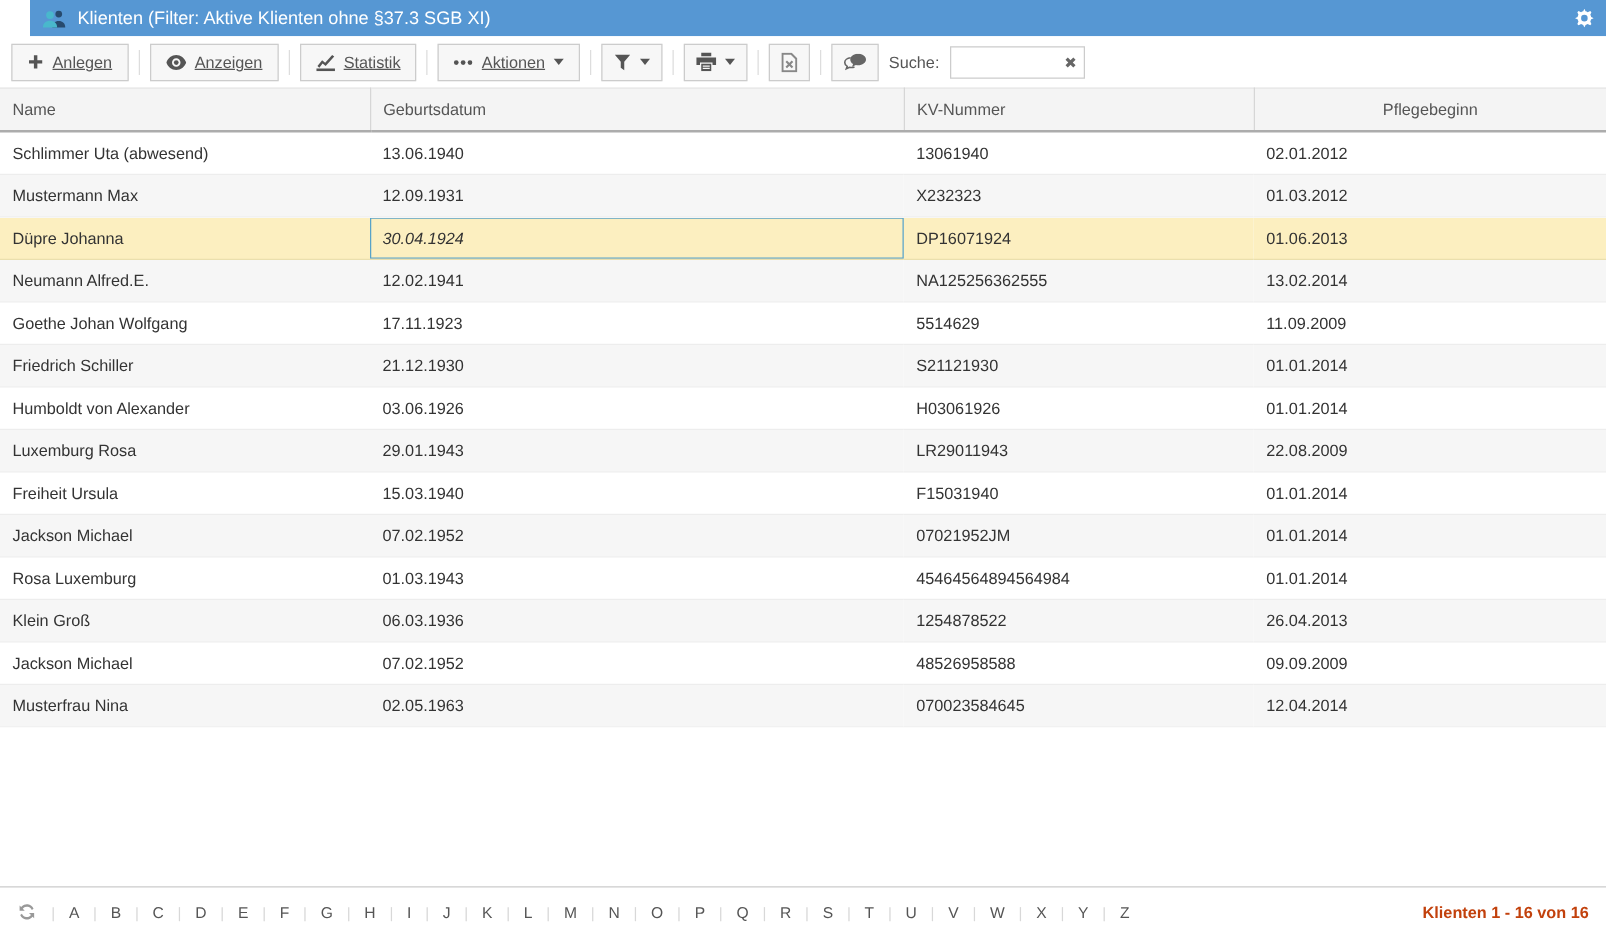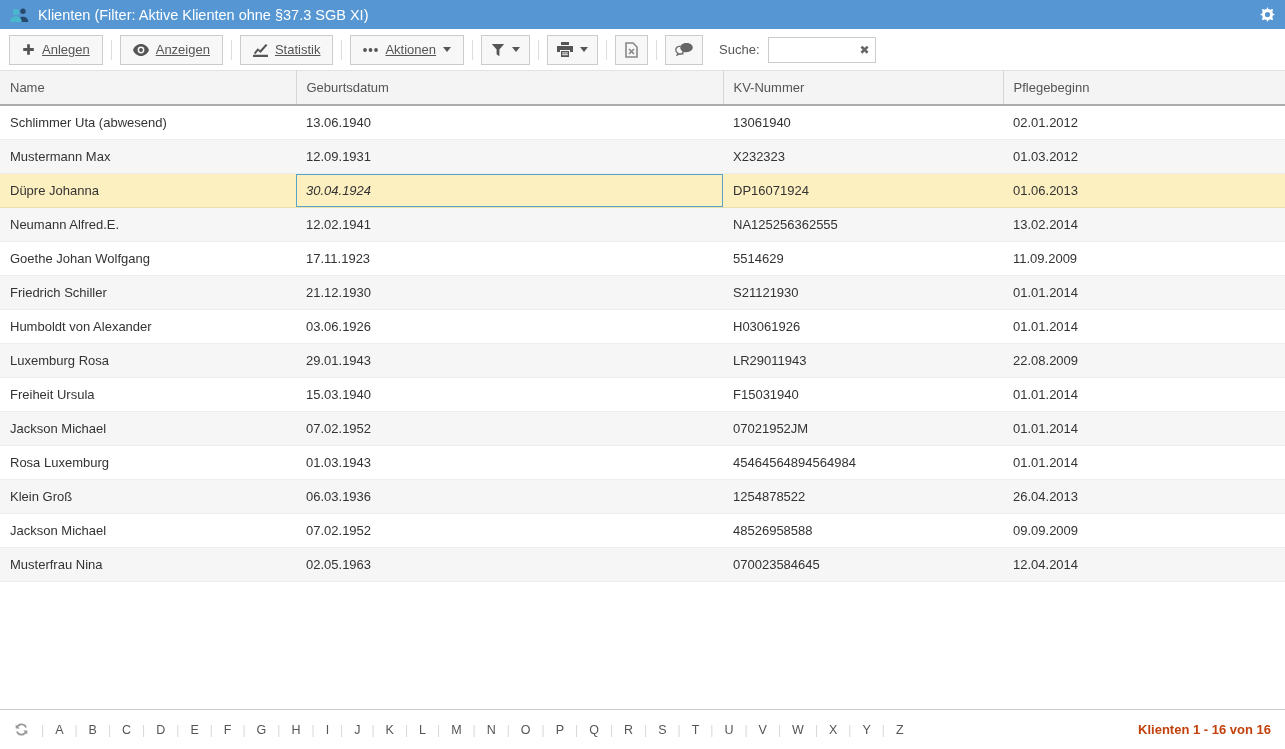--- a/index.html
+++ b/index.html
@@ -1,45 +1,45 @@
 <!DOCTYPE html>
 <html><head>
 <meta charset="utf-8">
 <style>
   html,body{margin:0;padding:0;background:#fff;}
   .app{width:1285px;height:749px;display:flex;flex-direction:column;overflow:hidden;
        font-family:"Liberation Sans","DejaVu Sans",sans-serif;background:#fff;}
 
   
-  .titlebar{flex:0 0 29px;background:#5697d3;display:flex;align-items:center;padding:0 10px;gap:8px;}
+  .titlebar{flex:0 0 29px;background:#5697d3;display:flex;align-items:center;padding:0 10px;gap:8px;margin-left:24px;}
   .titlebar .title{color:#fff;font-size:14.5px;white-space:nowrap;}
   .titlebar .gear{margin-left:auto;display:flex;align-items:center;cursor:pointer;}
 
   
   .toolbar{flex:0 0 41px;display:flex;align-items:center;padding:0 9px;gap:8px;background:#fff;}
   .btn{height:30px;display:inline-flex;align-items:center;gap:7px;padding:0 12px;
        background:#f7f7f7;border:1px solid #ccc;color:#555;font-size:13px;cursor:pointer;
        font-family:inherit;white-space:nowrap;text-decoration:underline;}
   .btn.icon-only{padding:0 9px;}
   .sep{width:1px;height:20px;background:#ddd;flex:0 0 auto;}
   .caret{width:0;height:0;border-left:4px solid transparent;border-right:4px solid transparent;
          border-top:5px solid #555;display:inline-block;}
-  .suche-label{font-size:13px;color:#555;margin-left:8px;}
+  .suche-label{font-size:13px;color:#555;}
   .searchwrap{position:relative;display:flex;align-items:center;}
   .searchwrap input{width:78px;height:24px;border:1px solid #ccc;padding:0 22px 0 6px;
                     font-family:inherit;font-size:13px;color:#333;outline:none;}
   .clearx{position:absolute;right:6px;color:#666;font-weight:bold;font-size:12px;cursor:pointer;line-height:1;}
 
   
   table{border-collapse:collapse;table-layout:fixed;width:1285px;flex:0 0 auto;}
   col.c-name{width:296px;} col.c-geb{width:427px;} col.c-kv{width:280px;} col.c-pfl{width:282px;}
   th{height:33px;background:#f4f4f4;border-top:1px solid #e2e2e2;border-bottom:2px solid #acacac;
      border-right:1px solid #d6d6d6;font-weight:400;color:#555;text-align:left;padding:0 10px;
      font-size:13px;cursor:pointer;}
-  th:last-child{border-right:none;}
+  th:last-child{border-right:none;text-align:center;}
   td{height:33px;padding:0 10px;font-size:13px;color:#333;border-bottom:1px solid #ededed;
      overflow:hidden;white-space:nowrap;cursor:default;}
   tbody tr:nth-child(even){background:#f6f6f6;}
   tbody tr.selected{background:#fcefc0;}
   tbody tr.selected td{border-bottom-color:#eadfad;border-top:1px solid #eadfad;}
   td.focused{box-shadow:inset 0 0 0 1px #58a3c8;font-style:italic;}
 
   .spacer{flex:1 1 auto;background:#fff;}
 
   

